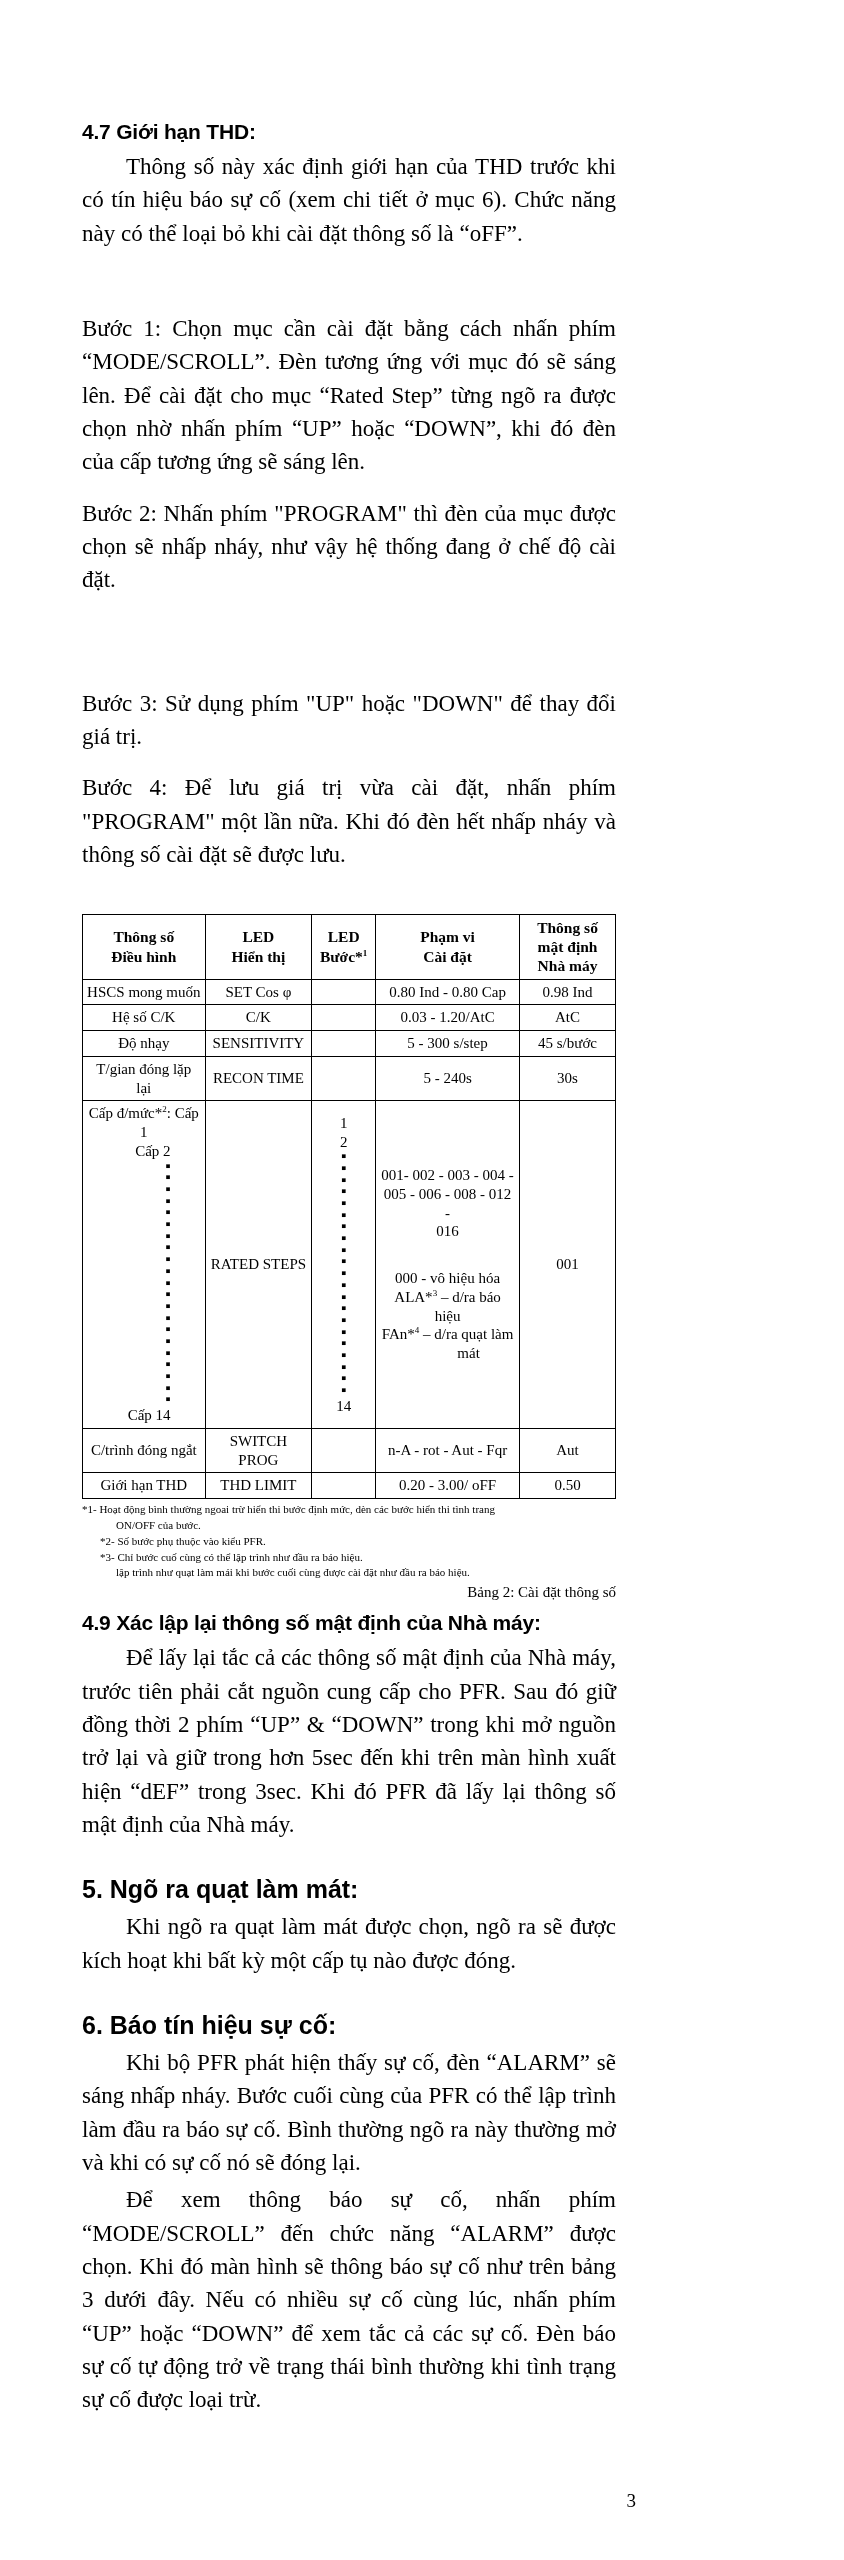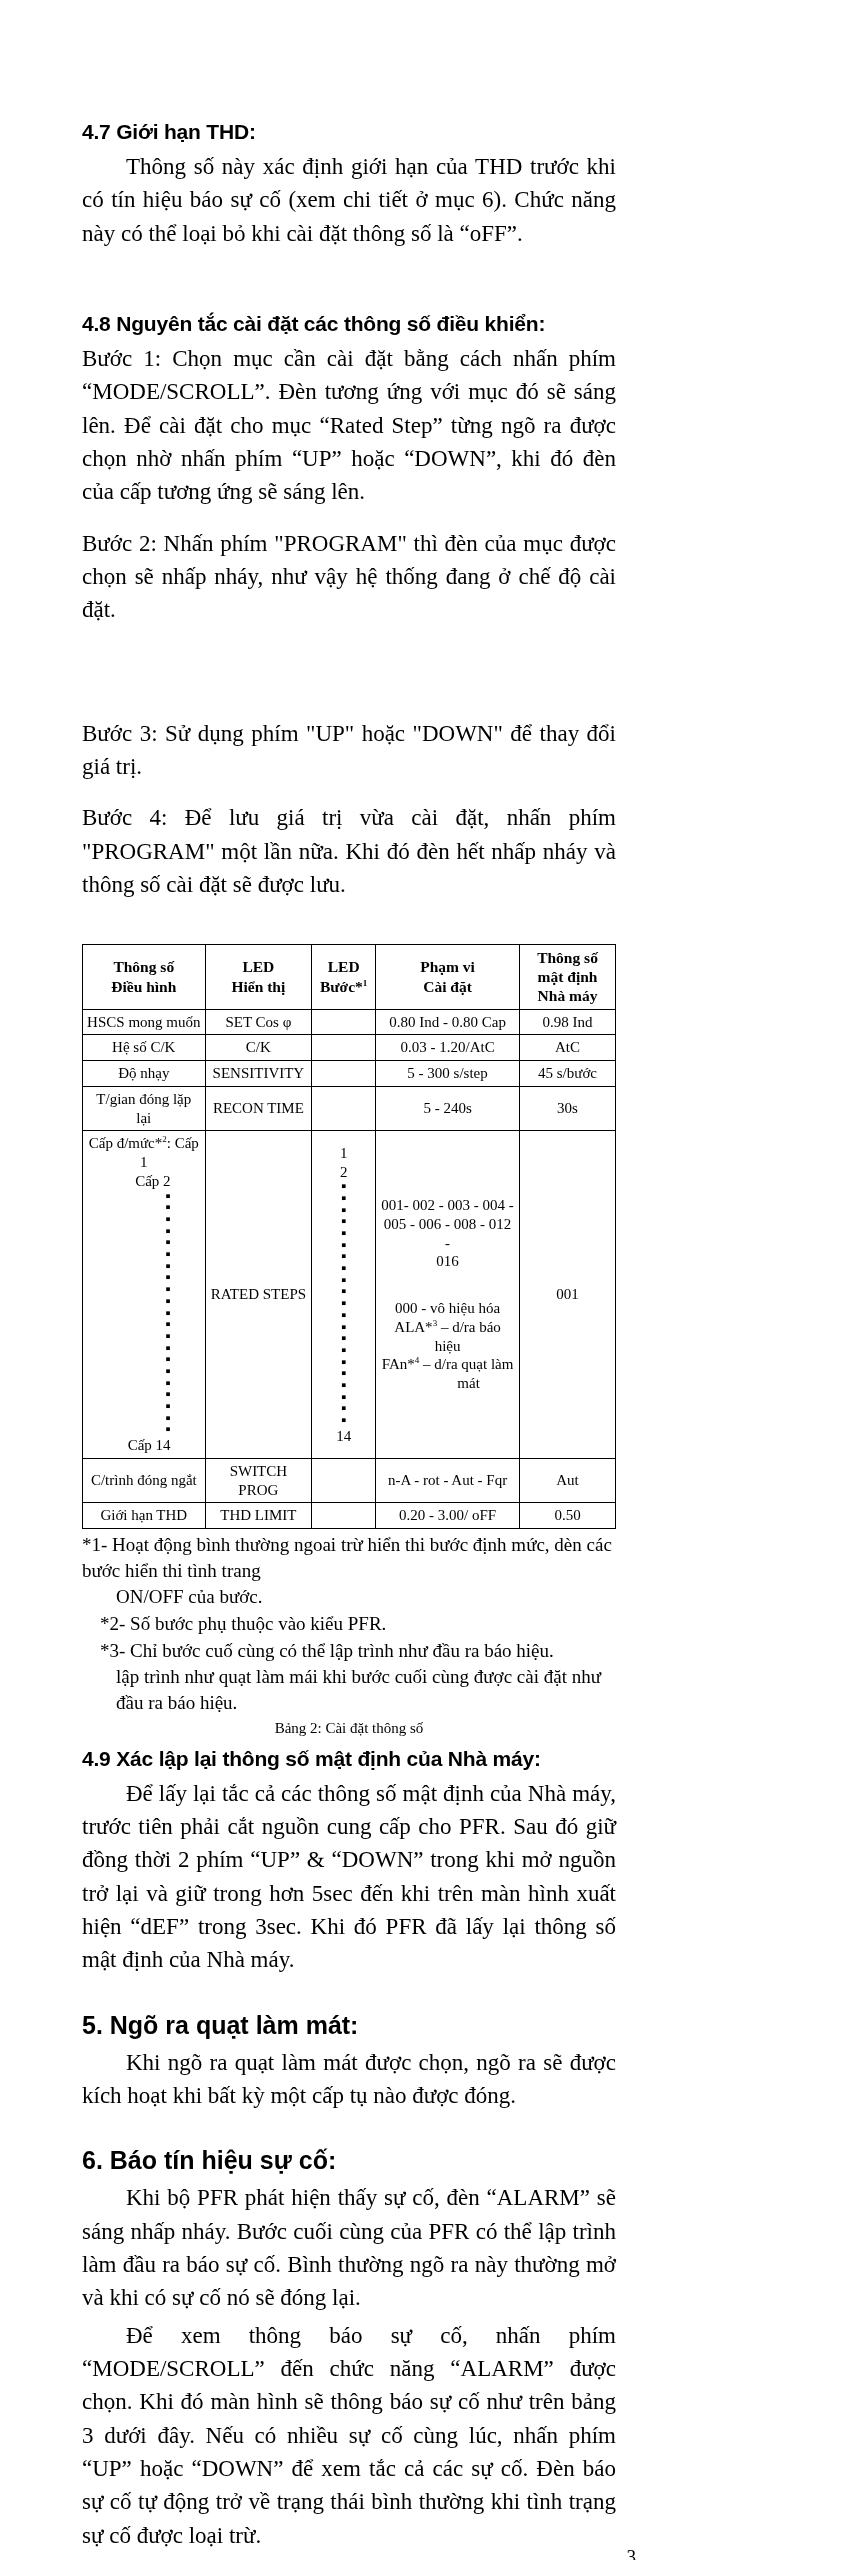--- a/index.html
+++ b/index.html
@@ -104,29 +104,29 @@
   .range-cell {
     vertical-align: top;
     text-align: left;
     padding-left: 6px;
     line-height: 1.55;
   }
   .mid-cell { vertical-align: middle; }
 
   
   .footnotes {
-    font-size: 19px;
+    font-size: 11px;
     line-height: 1.35;
     margin-top: 3px;
   }
   .footnotes div { margin-bottom: 1px; }
   .fn-indent { padding-left: 18px; }
   .fn-indent2 { padding-left: 34px; }
   .table-caption {
-    text-align: center;
+    text-align: right;
     font-size: 15px;
     margin-top: 4px;
     margin-bottom: 10px;
   }
   sup { font-size: 9px; vertical-align: super; }
 
   .page-number {
     position: absolute;
     right: 60px;
     bottom: 48px;
@@ -136,21 +136,20 @@
 </head>
 <body>
 
 <div class="page">
 
   <h2 class="section-head">4.7 Giới hạn THD:</h2>
   <p class="body indent">Thông số này xác định giới hạn của THD trước khi có tín hiệu báo sự cố (xem chi tiết ở mục 6). Chức năng này có thể loại bỏ khi cài đặt thông số là “oFF”.</p>
 
   <div class="gap-lg"></div>
 
-  <h2 class="section-head">4.8 Nguyên tắc cài đặt các thông số điều khiển:</h2>
   <p class="body">Bước 1: Chọn mục cần cài đặt bằng cách nhấn phím “MODE/SCROLL”. Đèn tương ứng với mục đó sẽ sáng lên. Để cài đặt cho mục “Rated Step” từng ngõ ra được chọn nhờ nhấn phím “UP” hoặc “DOWN”, khi đó đèn của cấp tương ứng sẽ sáng lên.</p>
 
   <div class="gap-sm"></div>
 
   <p class="body">Bước 2: Nhấn phím  "PROGRAM" thì đèn của mục được chọn sẽ nhấp nháy, như vậy hệ thống đang ở chế độ cài đặt.</p>
 
   <div class="gap-xl"></div>
 
   <p class="body">Bước 3: Sử dụng phím "UP" hoặc "DOWN" để thay đổi giá trị.</p>
 

